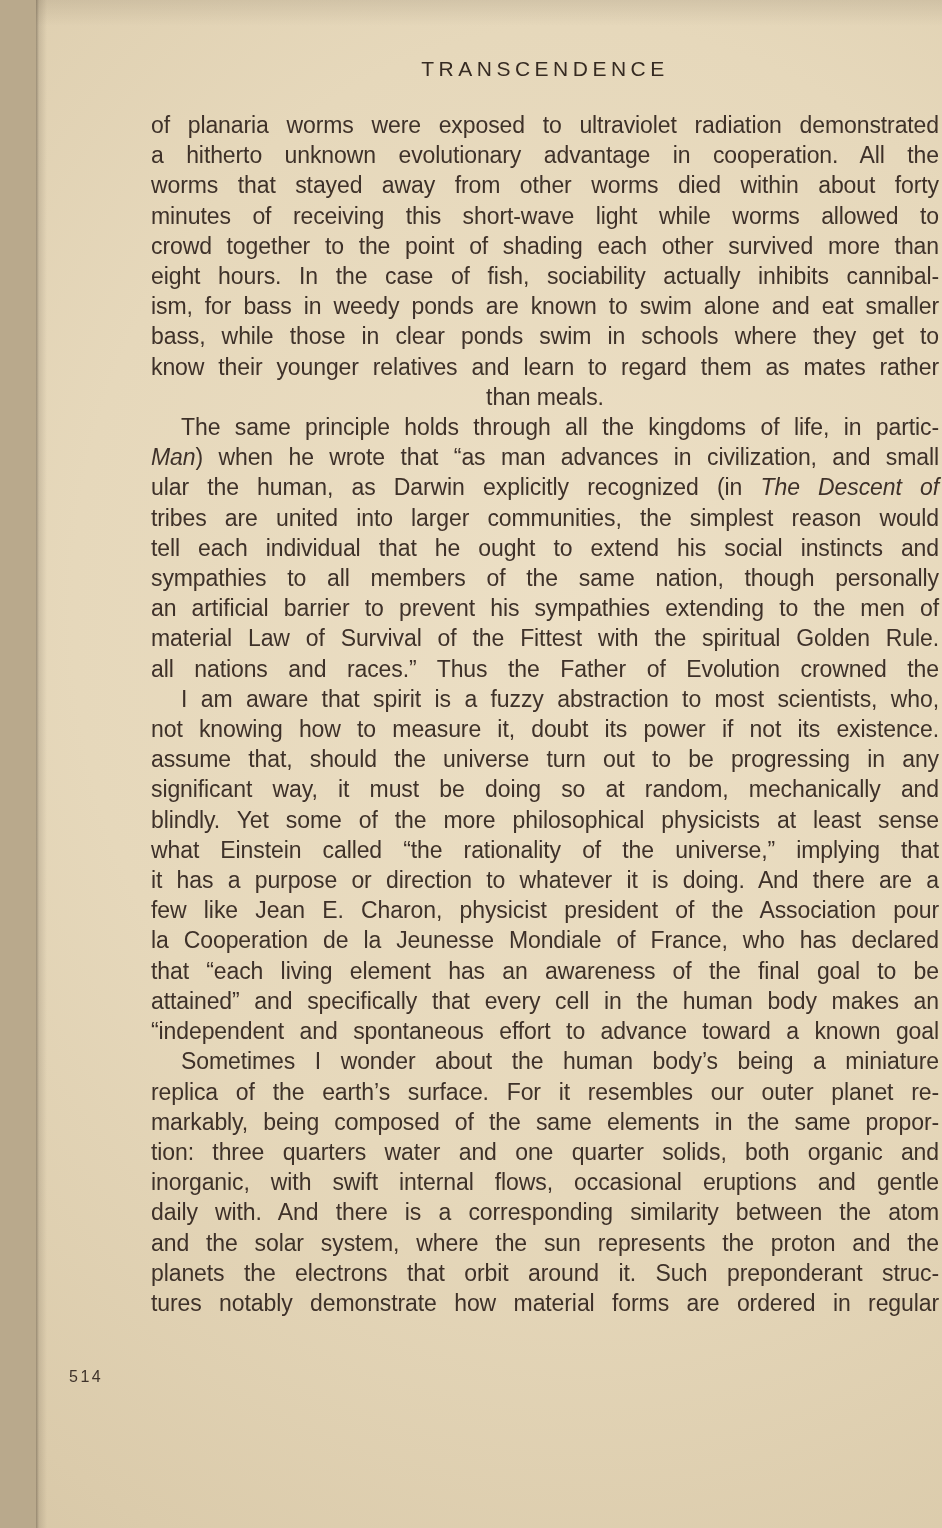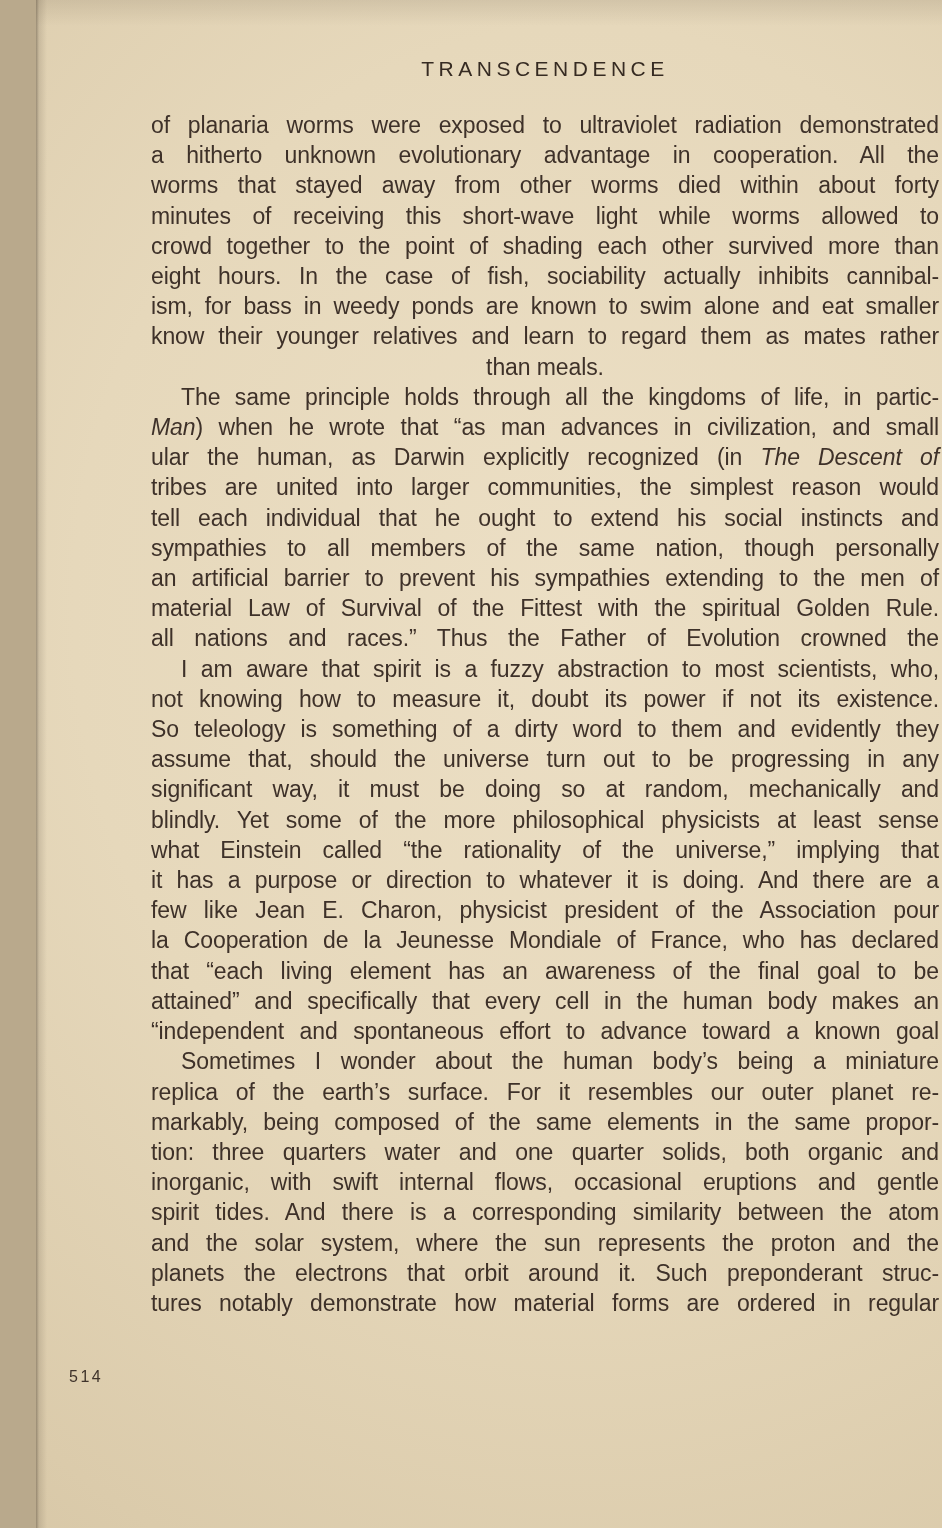--- a/index.html
+++ b/index.html
@@ -60,49 +60,49 @@
   <div class="running-head">TRANSCENDENCE</div>
 
   <div class="text-block">
       <div class="line just"><span>of planaria worms were exposed to ultraviolet radiation demonstrated</span></div>
       <div class="line just"><span>a hitherto unknown evolutionary advantage in cooperation.  All the</span></div>
       <div class="line just"><span>worms that stayed away from other worms died within about forty</span></div>
       <div class="line just"><span>minutes of receiving this short-wave light while worms allowed to</span></div>
       <div class="line just"><span>crowd together to the point of shading each other survived more than</span></div>
       <div class="line just"><span>eight hours.  In the case of fish, sociability actually inhibits cannibal-</span></div>
       <div class="line just"><span>ism, for bass in weedy ponds are known to swim alone and eat smaller</span></div>
+      <div class="line just"><span>bass, while those in clear ponds swim in schools where they get to</span></div>
       <div class="line just"><span>know their younger relatives and learn to regard them as mates rather</span></div>
       <div class="line"><span>than meals.</span></div>
       <div class="line just indent"><span>The same principle holds through all the kingdoms of life, in partic-</span></div>
       <div class="line just"><i>Man</i><span>) when he wrote that “as man advances in civilization, and small</span></div>
       <div class="line just"><span>ular the human, as Darwin explicitly recognized (in </span><i>The Descent of</i></div>
       <div class="line just"><span>tribes are united into larger communities, the simplest reason would</span></div>
       <div class="line just"><span>tell each individual that he ought to extend his social instincts and</span></div>
       <div class="line just"><span>sympathies to all members of the same nation, though personally</span></div>
       <div class="line just"><span>an artificial barrier to prevent his sympathies extending to the men of</span></div>
       <div class="line just"><span>material Law of Survival of the Fittest with the spiritual Golden Rule.</span></div>
       <div class="line just"><span>all nations and races.”  Thus the Father of Evolution crowned the</span></div>
       <div class="line just indent"><span>I am aware that spirit is a fuzzy abstraction to most scientists, who,</span></div>
       <div class="line just"><span>not knowing how to measure it, doubt its power if not its existence.</span></div>
-      <div class="line just"><span>So teleology is something of a dirty word to them and evidently they</span></div>
       <div class="line just"><span>assume that, should the universe turn out to be progressing in any</span></div>
       <div class="line just"><span>significant way, it must be doing so at random, mechanically and</span></div>
       <div class="line just"><span>blindly.  Yet some of the more philosophical physicists at least sense</span></div>
       <div class="line just"><span>what Einstein called “the rationality of the universe,” implying that</span></div>
       <div class="line just"><span>it has a purpose or direction to whatever it is doing.  And there are a</span></div>
       <div class="line just"><span>few like Jean E. Charon, physicist president of the Association pour</span></div>
       <div class="line just"><span>la Cooperation de la Jeunesse Mondiale of France, who has declared</span></div>
       <div class="line just"><span>that “each living element has an awareness of the final goal to be</span></div>
       <div class="line just"><span>attained” and specifically that every cell in the human body makes an</span></div>
       <div class="line just"><span>“independent and spontaneous effort to advance toward a known goal</span></div>
       <div class="line just indent"><span>Sometimes I wonder about the human body’s being a miniature</span></div>
       <div class="line just"><span>replica of the earth’s surface.  For it resembles our outer planet re-</span></div>
       <div class="line just"><span>markably, being composed of the same elements in the same propor-</span></div>
       <div class="line just"><span>tion: three quarters water and one quarter solids, both organic and</span></div>
       <div class="line just"><span>inorganic, with swift internal flows, occasional eruptions and gentle</span></div>
-      <div class="line just"><span>spirit tides.  And there is a corresponding similarity between the atom</span></div>
+      <div class="line just"><span>daily with.  And there is a corresponding similarity between the atom</span></div>
       <div class="line just"><span>and the solar system, where the sun represents the proton and the</span></div>
       <div class="line just"><span>planets the electrons that orbit around it.  Such preponderant struc-</span></div>
       <div class="line just"><span>tures notably demonstrate how material forms are ordered in regular</span></div>
     </div>
 
   <div class="page-number">514</div>
 </div>
 
 </body></html>

